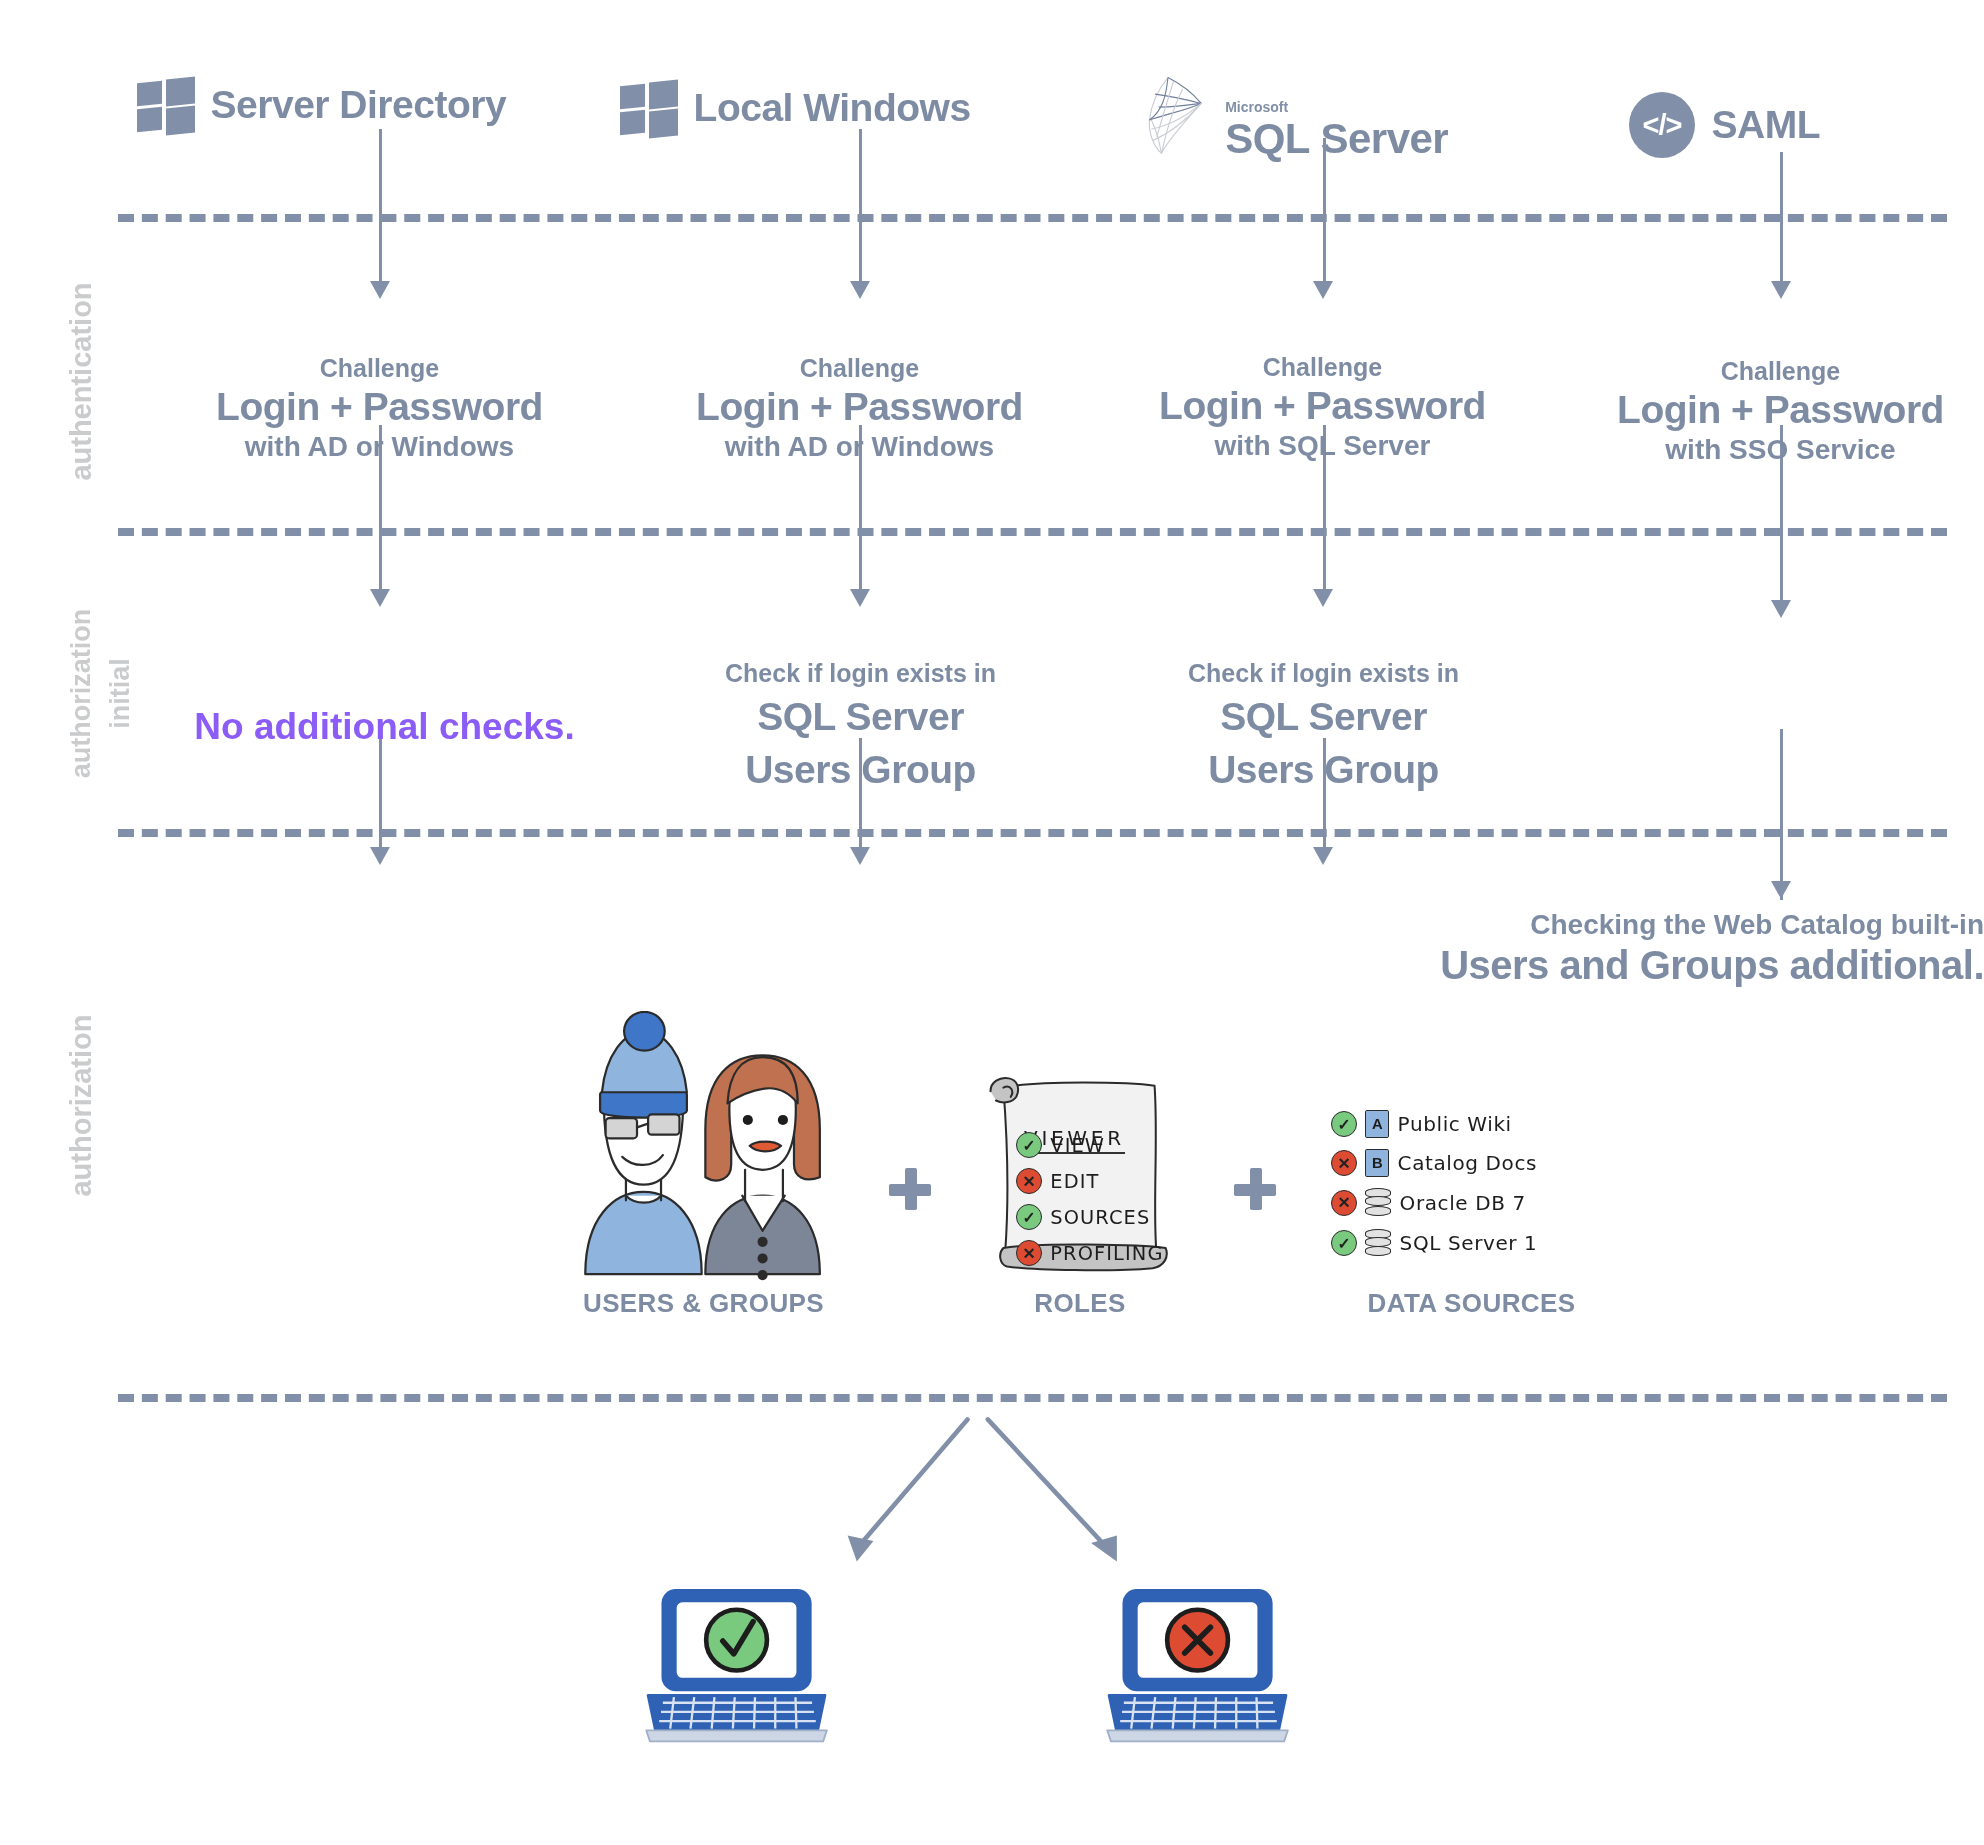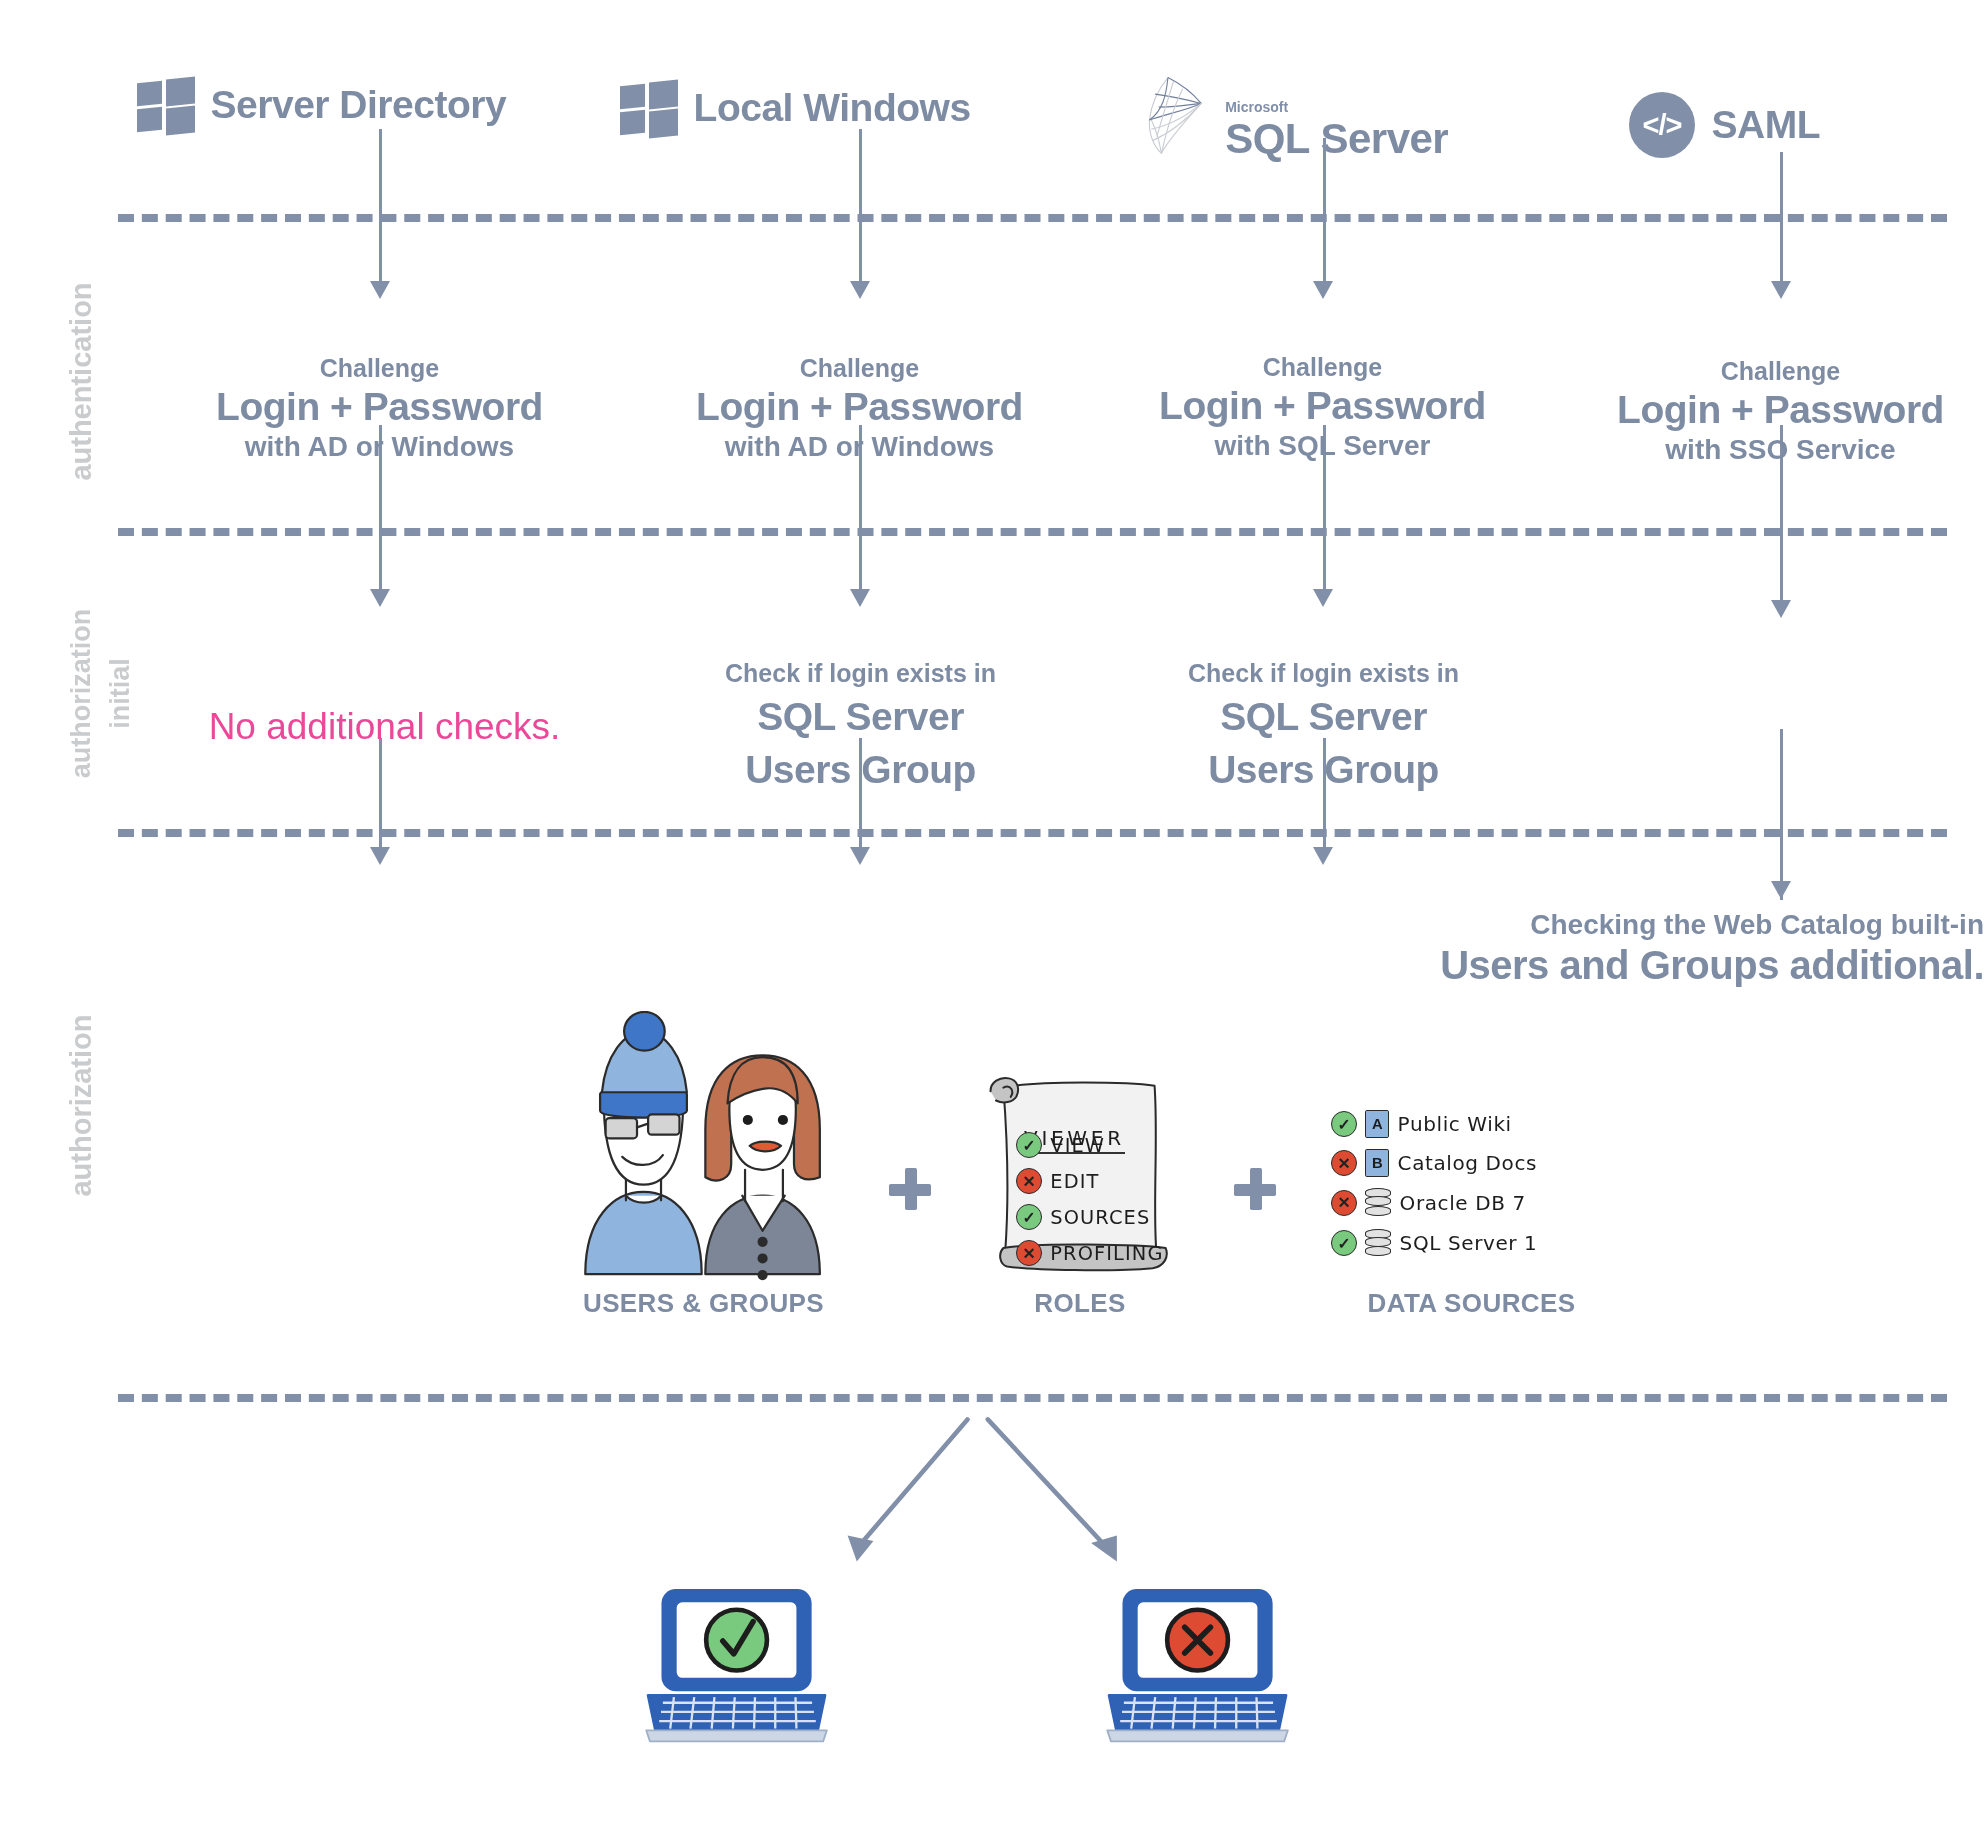--- a/index.html
+++ b/index.html
@@ -55,21 +55,21 @@
     border-left:10px solid transparent;
     border-right:10px solid transparent;
     border-top:18.5px solid #8190a8;
   }
 
   
   .block { position:absolute; text-align:center; line-height:1.18;margin-top:36px; }
   .t-small { font-size:25px; font-weight:bold; color:#7d8ba3; }
   .t-big   { font-size:39px; font-weight:bold; color:#7d8ba3; letter-spacing:-0.5px;}
   .t-mid   { font-size:28px; font-weight:bold; color:#7d8ba3; }
-  .t-muted { font-size:37px; font-weight:normal; color:#ec4899; white-space:nowrap;}
+  .t-muted { font-size:37px; font-weight:bold; color:#8b5cf6; white-space:nowrap;}
 
   
   .side {
     position:absolute; transform-origin:center center;
     color:#c9cbcd; font-size:29px; font-weight:bold;
     white-space:nowrap; text-align:center;
   }
 
   
   .center-head { position:absolute; width:100%; text-align:right; }

